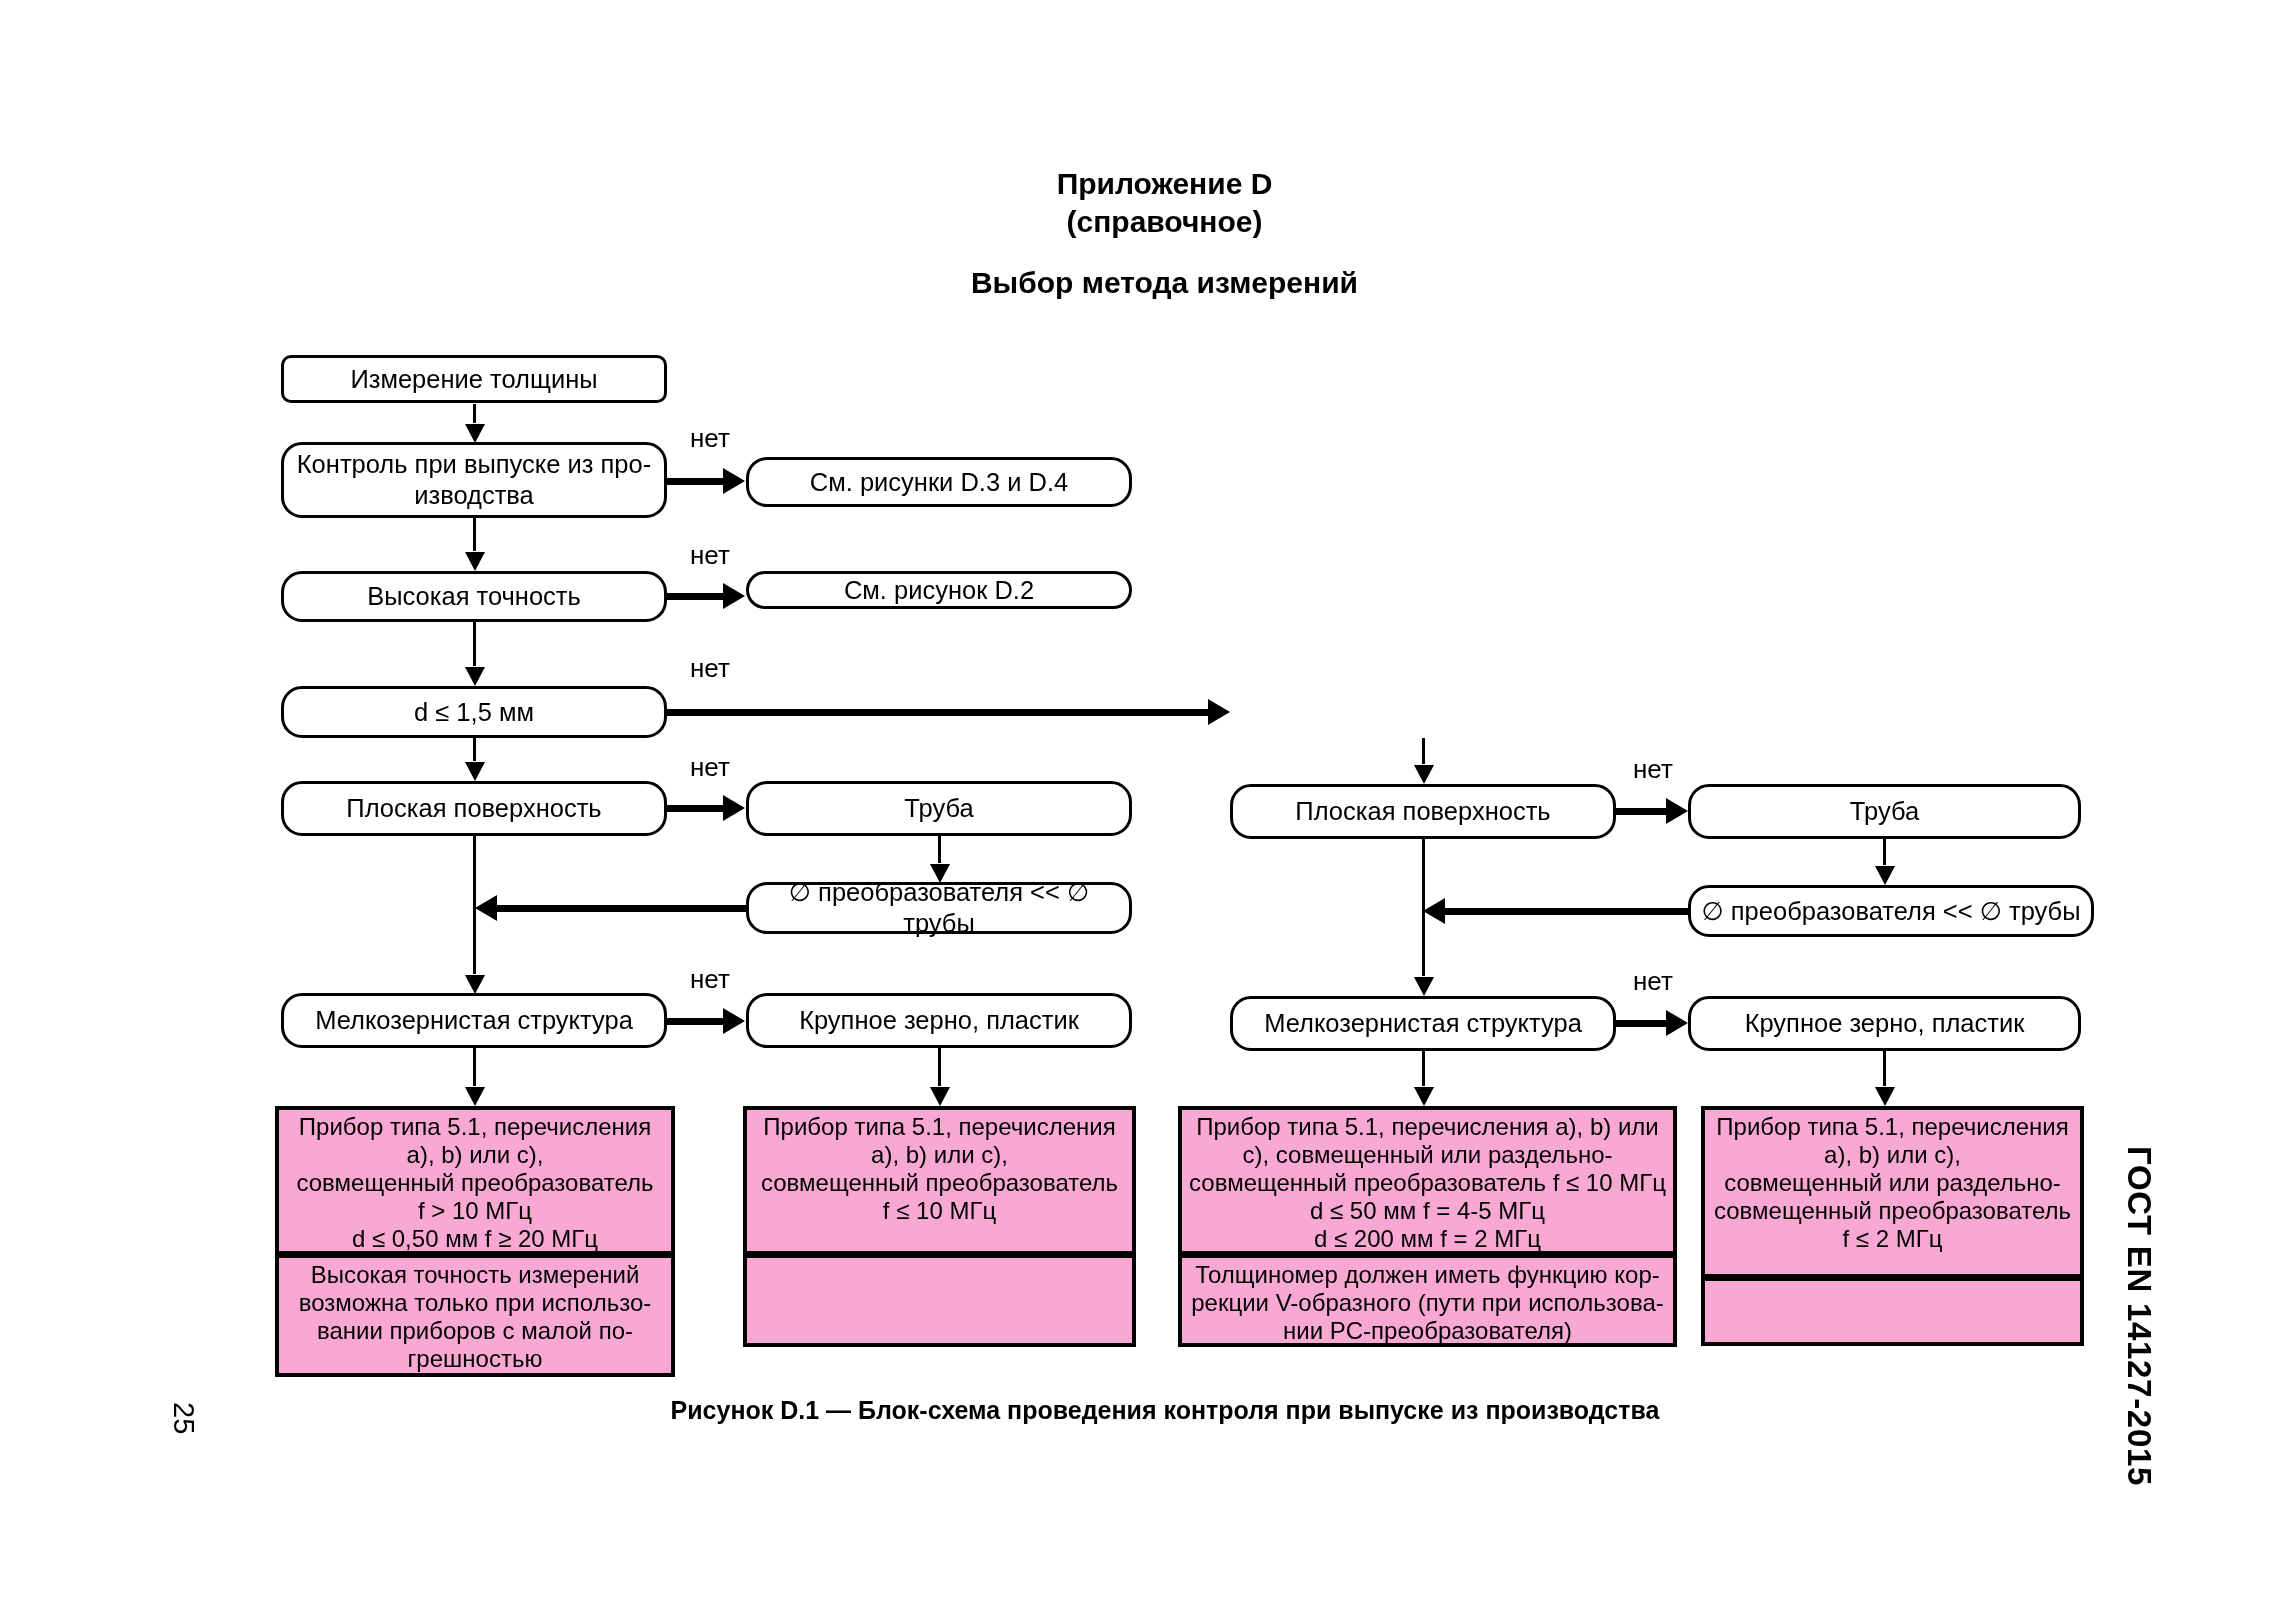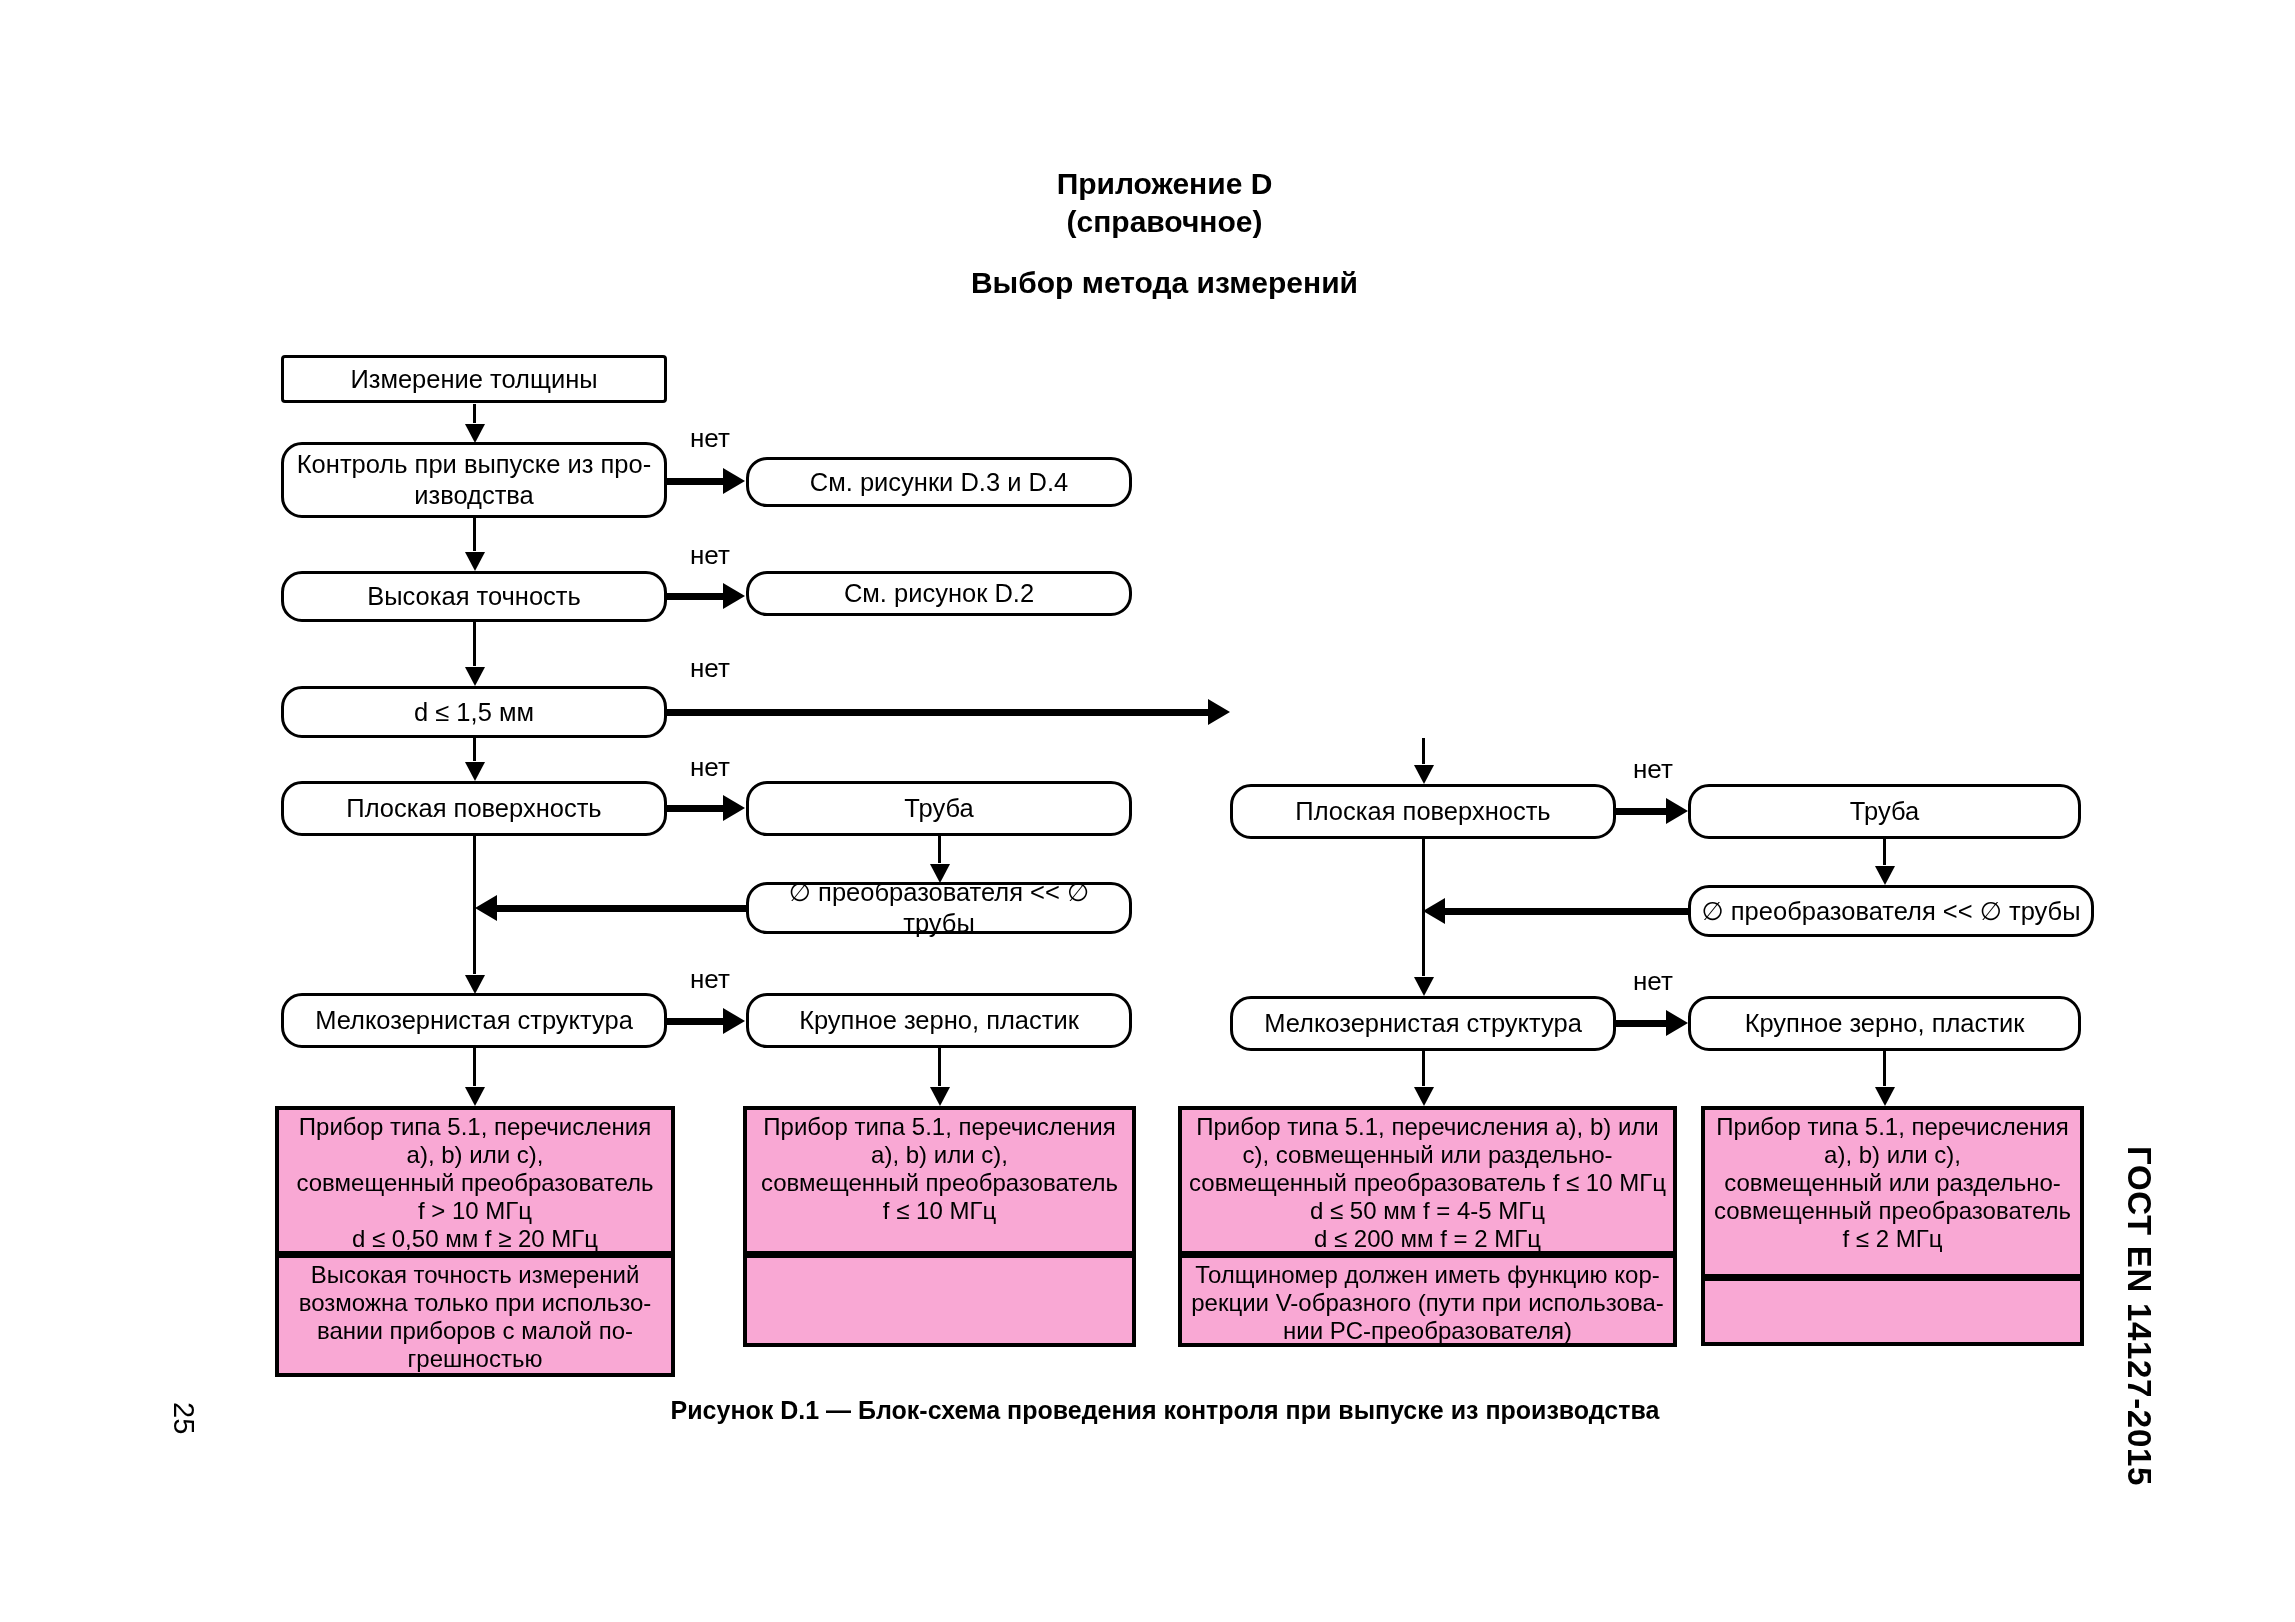--- a/index.html
+++ b/index.html
@@ -7,21 +7,21 @@
         font-family:"Liberation Sans","DejaVu Sans",sans-serif;color:#000}
   
   .hdr-line{position:absolute;left:281px;width:1767px;text-align:center;
             font-weight:bold;font-size:30px;line-height:37px}
   .cap{position:absolute;left:249px;width:1832px;top:1396px;text-align:center;
        font-weight:bold;font-size:25px}
   
   .bx{position:absolute;box-sizing:border-box;border:3.3px solid #000;border-radius:21px;
       background:#fff;display:flex;align-items:center;justify-content:center;
       font-size:25.5px;line-height:31px}
-  .bx.sharp{border-radius:4px}
+  .bx.sharp{border-radius:10px}
   .bx > span{display:block;width:100%;text-align:center;white-space:pre-line;padding:0 5.2px;box-sizing:border-box}
   
   .res{position:absolute;box-sizing:border-box;border:4.6px solid #000;background:#f9a8d4;
        font-size:24px;line-height:28px}
   .res .sec{box-sizing:border-box;display:flex;align-items:flex-start;justify-content:center;
             padding-top:3.3px;overflow:hidden}
   .res .sec.bot{border-top:7.9px solid #000}
   .res .sec > span{display:block;width:100%;text-align:center;white-space:pre-line;padding:0 6.5px;box-sizing:border-box}
   
   .va{position:absolute;width:3.3px;background:#000}
@@ -56,21 +56,21 @@
   <div class="bx" style="left:281px;top:442px;width:386px;height:76px">
       <span>Контроль при выпуске из про-
 изводства</span>
     </div>
   <div class="bx" style="left:746px;top:457px;width:386px;height:50px">
       <span>См. рисунки D.3 и D.4</span>
     </div>
   <div class="bx" style="left:281px;top:571px;width:386px;height:51px">
       <span>Высокая точность</span>
     </div>
-  <div class="bx" style="left:746px;top:571px;width:386px;height:45px">
+  <div class="bx" style="left:746px;top:571px;width:386px;height:38px">
       <span>См. рисунок D.2</span>
     </div>
   <div class="bx" style="left:281px;top:686px;width:386px;height:52px">
       <span>d ≤ 1,5 мм</span>
     </div>
   <div class="bx" style="left:281px;top:781px;width:386px;height:55px">
       <span>Плоская поверхность</span>
     </div>
   <div class="bx" style="left:746px;top:781px;width:386px;height:55px">
       <span>Труба</span>

